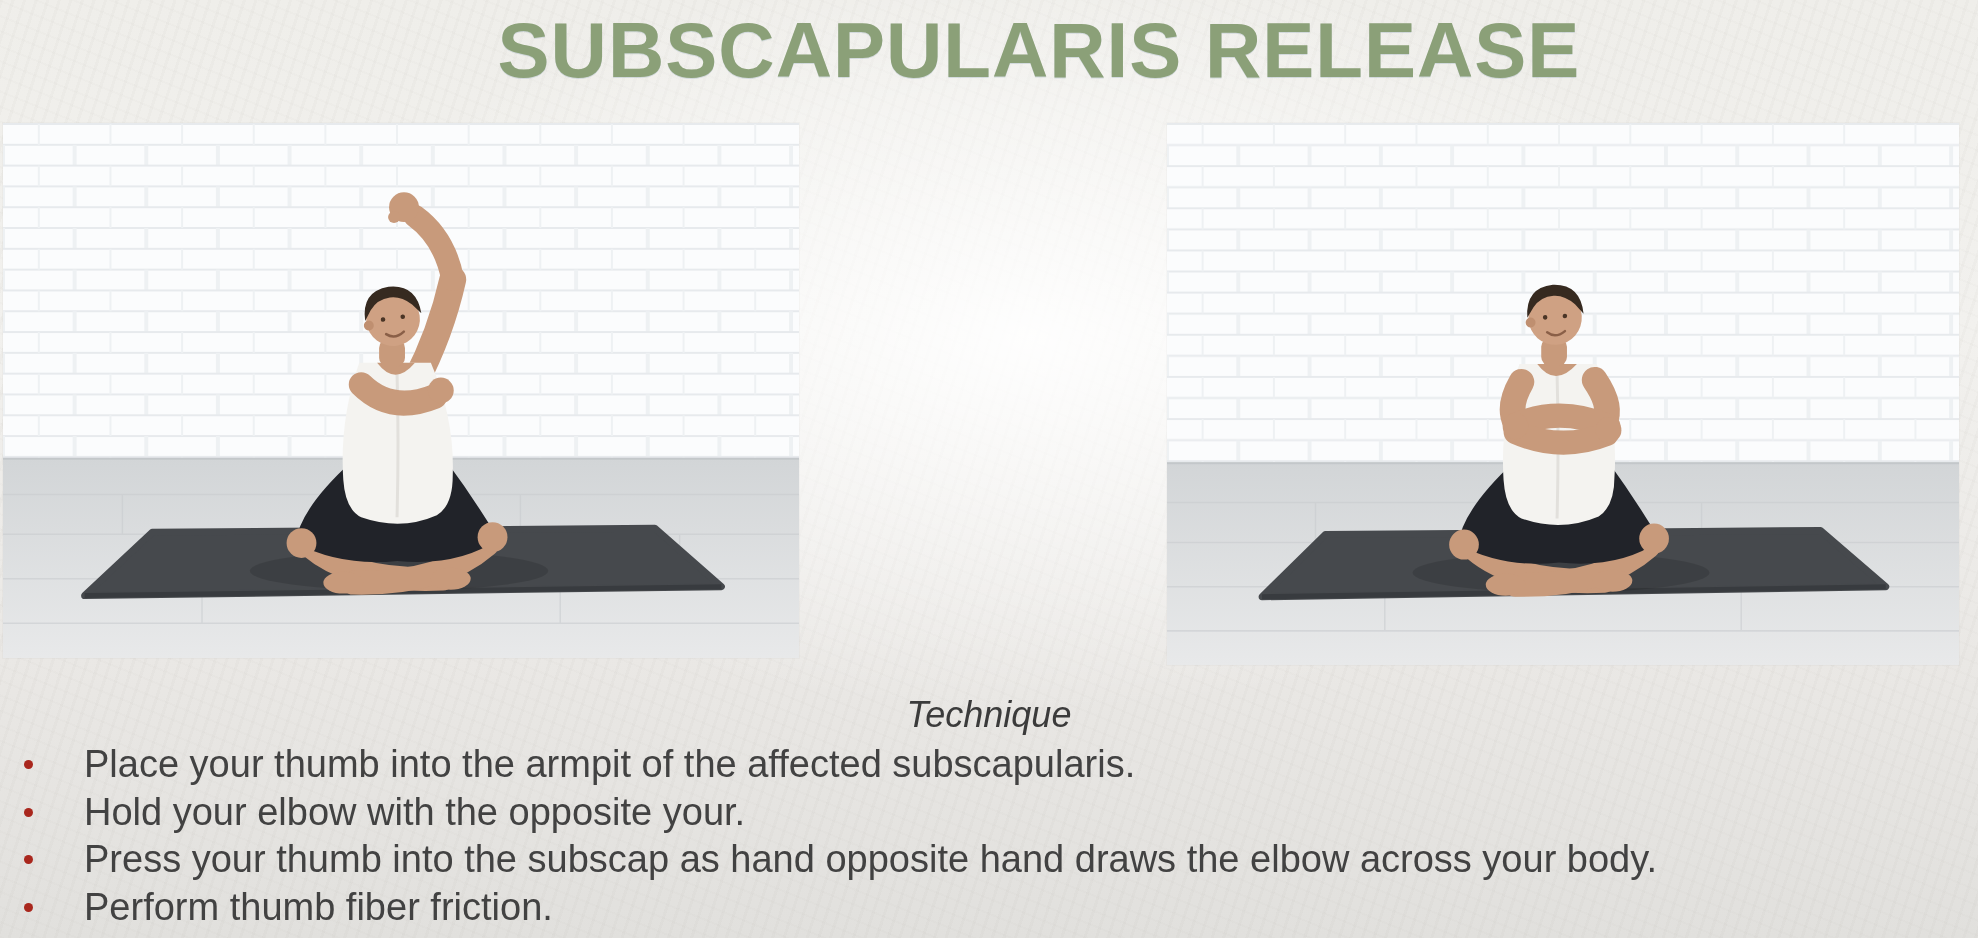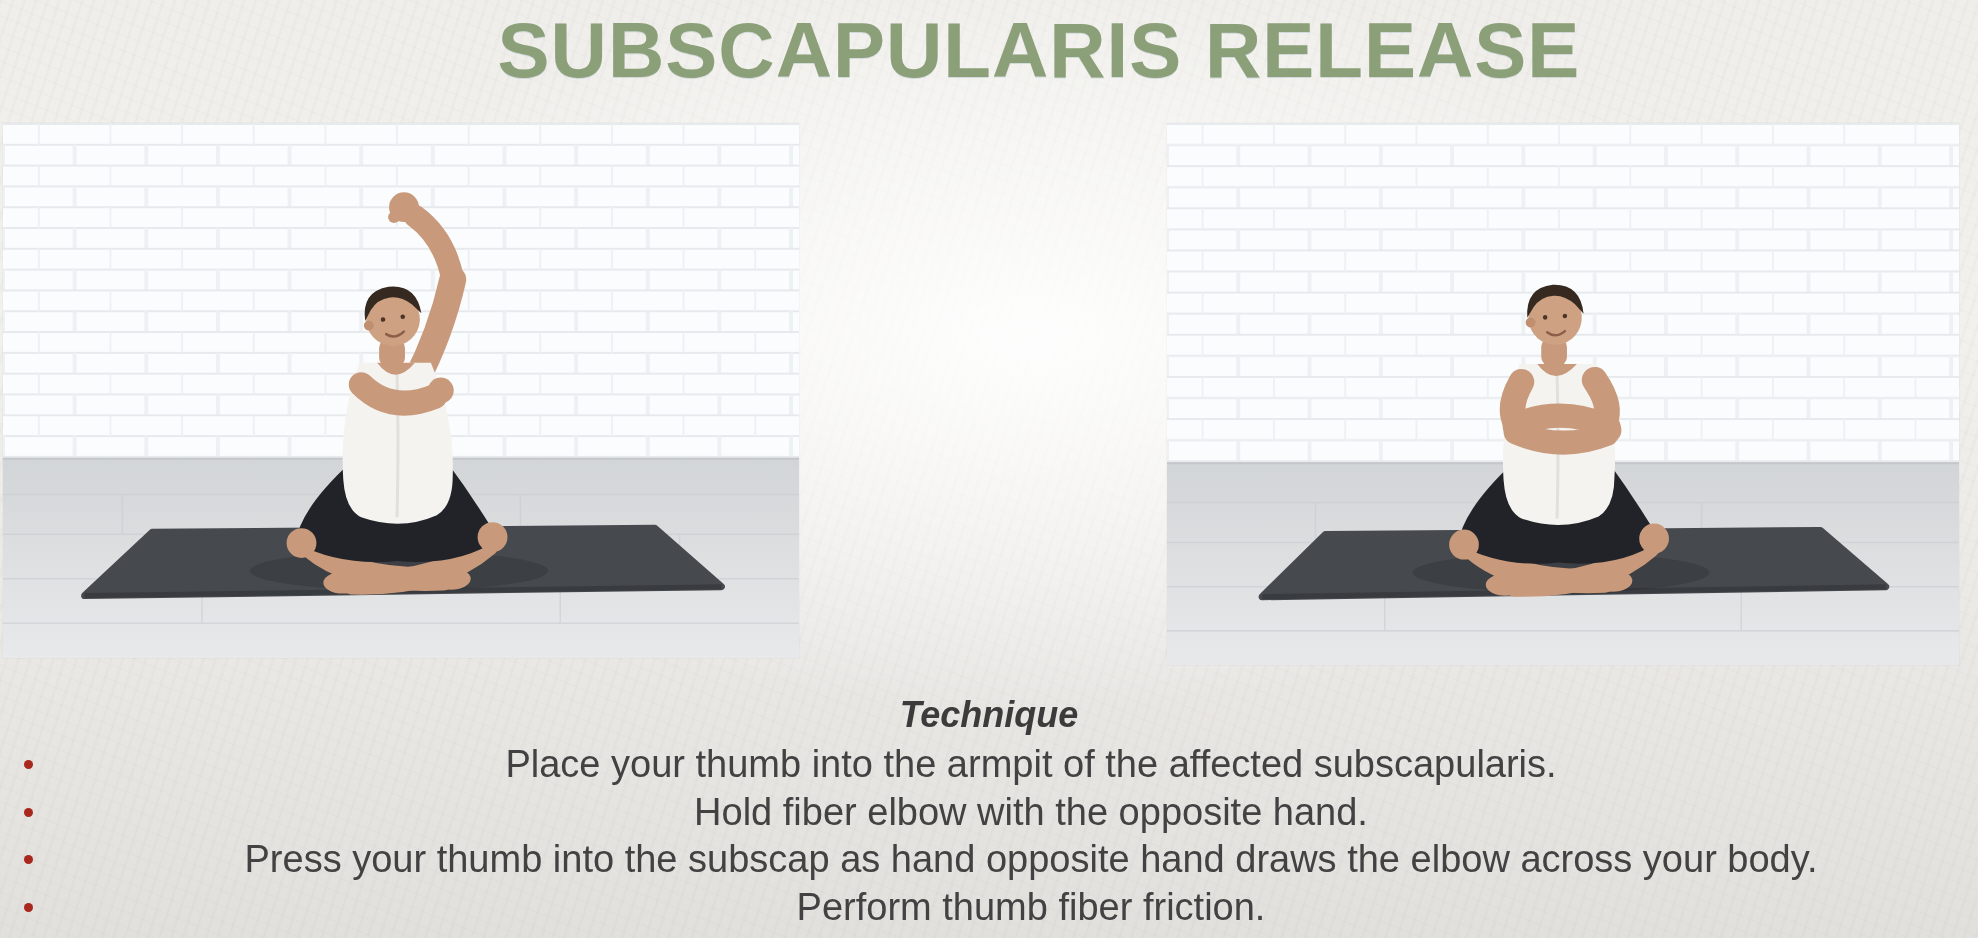--- a/index.html
+++ b/index.html
@@ -24,27 +24,27 @@
     text-shadow:0 1px 0 rgba(120,150,170,0.25);
   }
   .photo{position:absolute;margin:0;box-shadow:0 0 0 1px rgba(0,0,0,0.02);}
   .photo svg{display:block;width:100%;height:100%;}
   .photo-left{left:3px;top:123px;width:796px;height:535px;}
   .photo-right{left:1167px;top:123px;width:792px;height:542px;}
   .technique-heading{
     position:absolute;top:694px;left:0;width:100%;
     margin:0;text-align:center;
     font-size:36px;line-height:41px;
-    font-weight:700;font-style:italic;
+    font-weight:400;font-style:italic;
     color:#3b3b3b;
   }
   .bullets{
     position:absolute;top:741px;left:0;right:0;
     margin:0;padding:0;list-style:none;
-    font-size:38px;color:#424242;text-align:center;
+    font-size:38px;color:#424242;
   }
   .bullets li{
     position:relative;
     padding-left:84px;
     line-height:47.5px;
     white-space:nowrap;
   }
   .bullets li .dot{
     position:absolute;left:24px;top:19px;
     width:9px;height:9px;border-radius:50%;
@@ -190,21 +190,21 @@
 
   <h2 class="technique-heading">Technique</h2>
 
   <ul class="bullets">
     <li>
       <span class="dot"></span>
       <span>Place your thumb into the armpit of the affected subscapularis.</span>
     </li>
     <li>
       <span class="dot"></span>
-      <span>Hold fiber elbow with the opposite hand.</span>
+      <span>Hold your elbow with the opposite your.</span>
     </li>
     <li>
       <span class="dot"></span>
       <span>Press your thumb into the subscap as hand opposite hand draws the elbow across your body.</span>
     </li>
     <li>
       <span class="dot"></span>
       <span>Perform thumb fiber friction.</span>
     </li>
   </ul>

